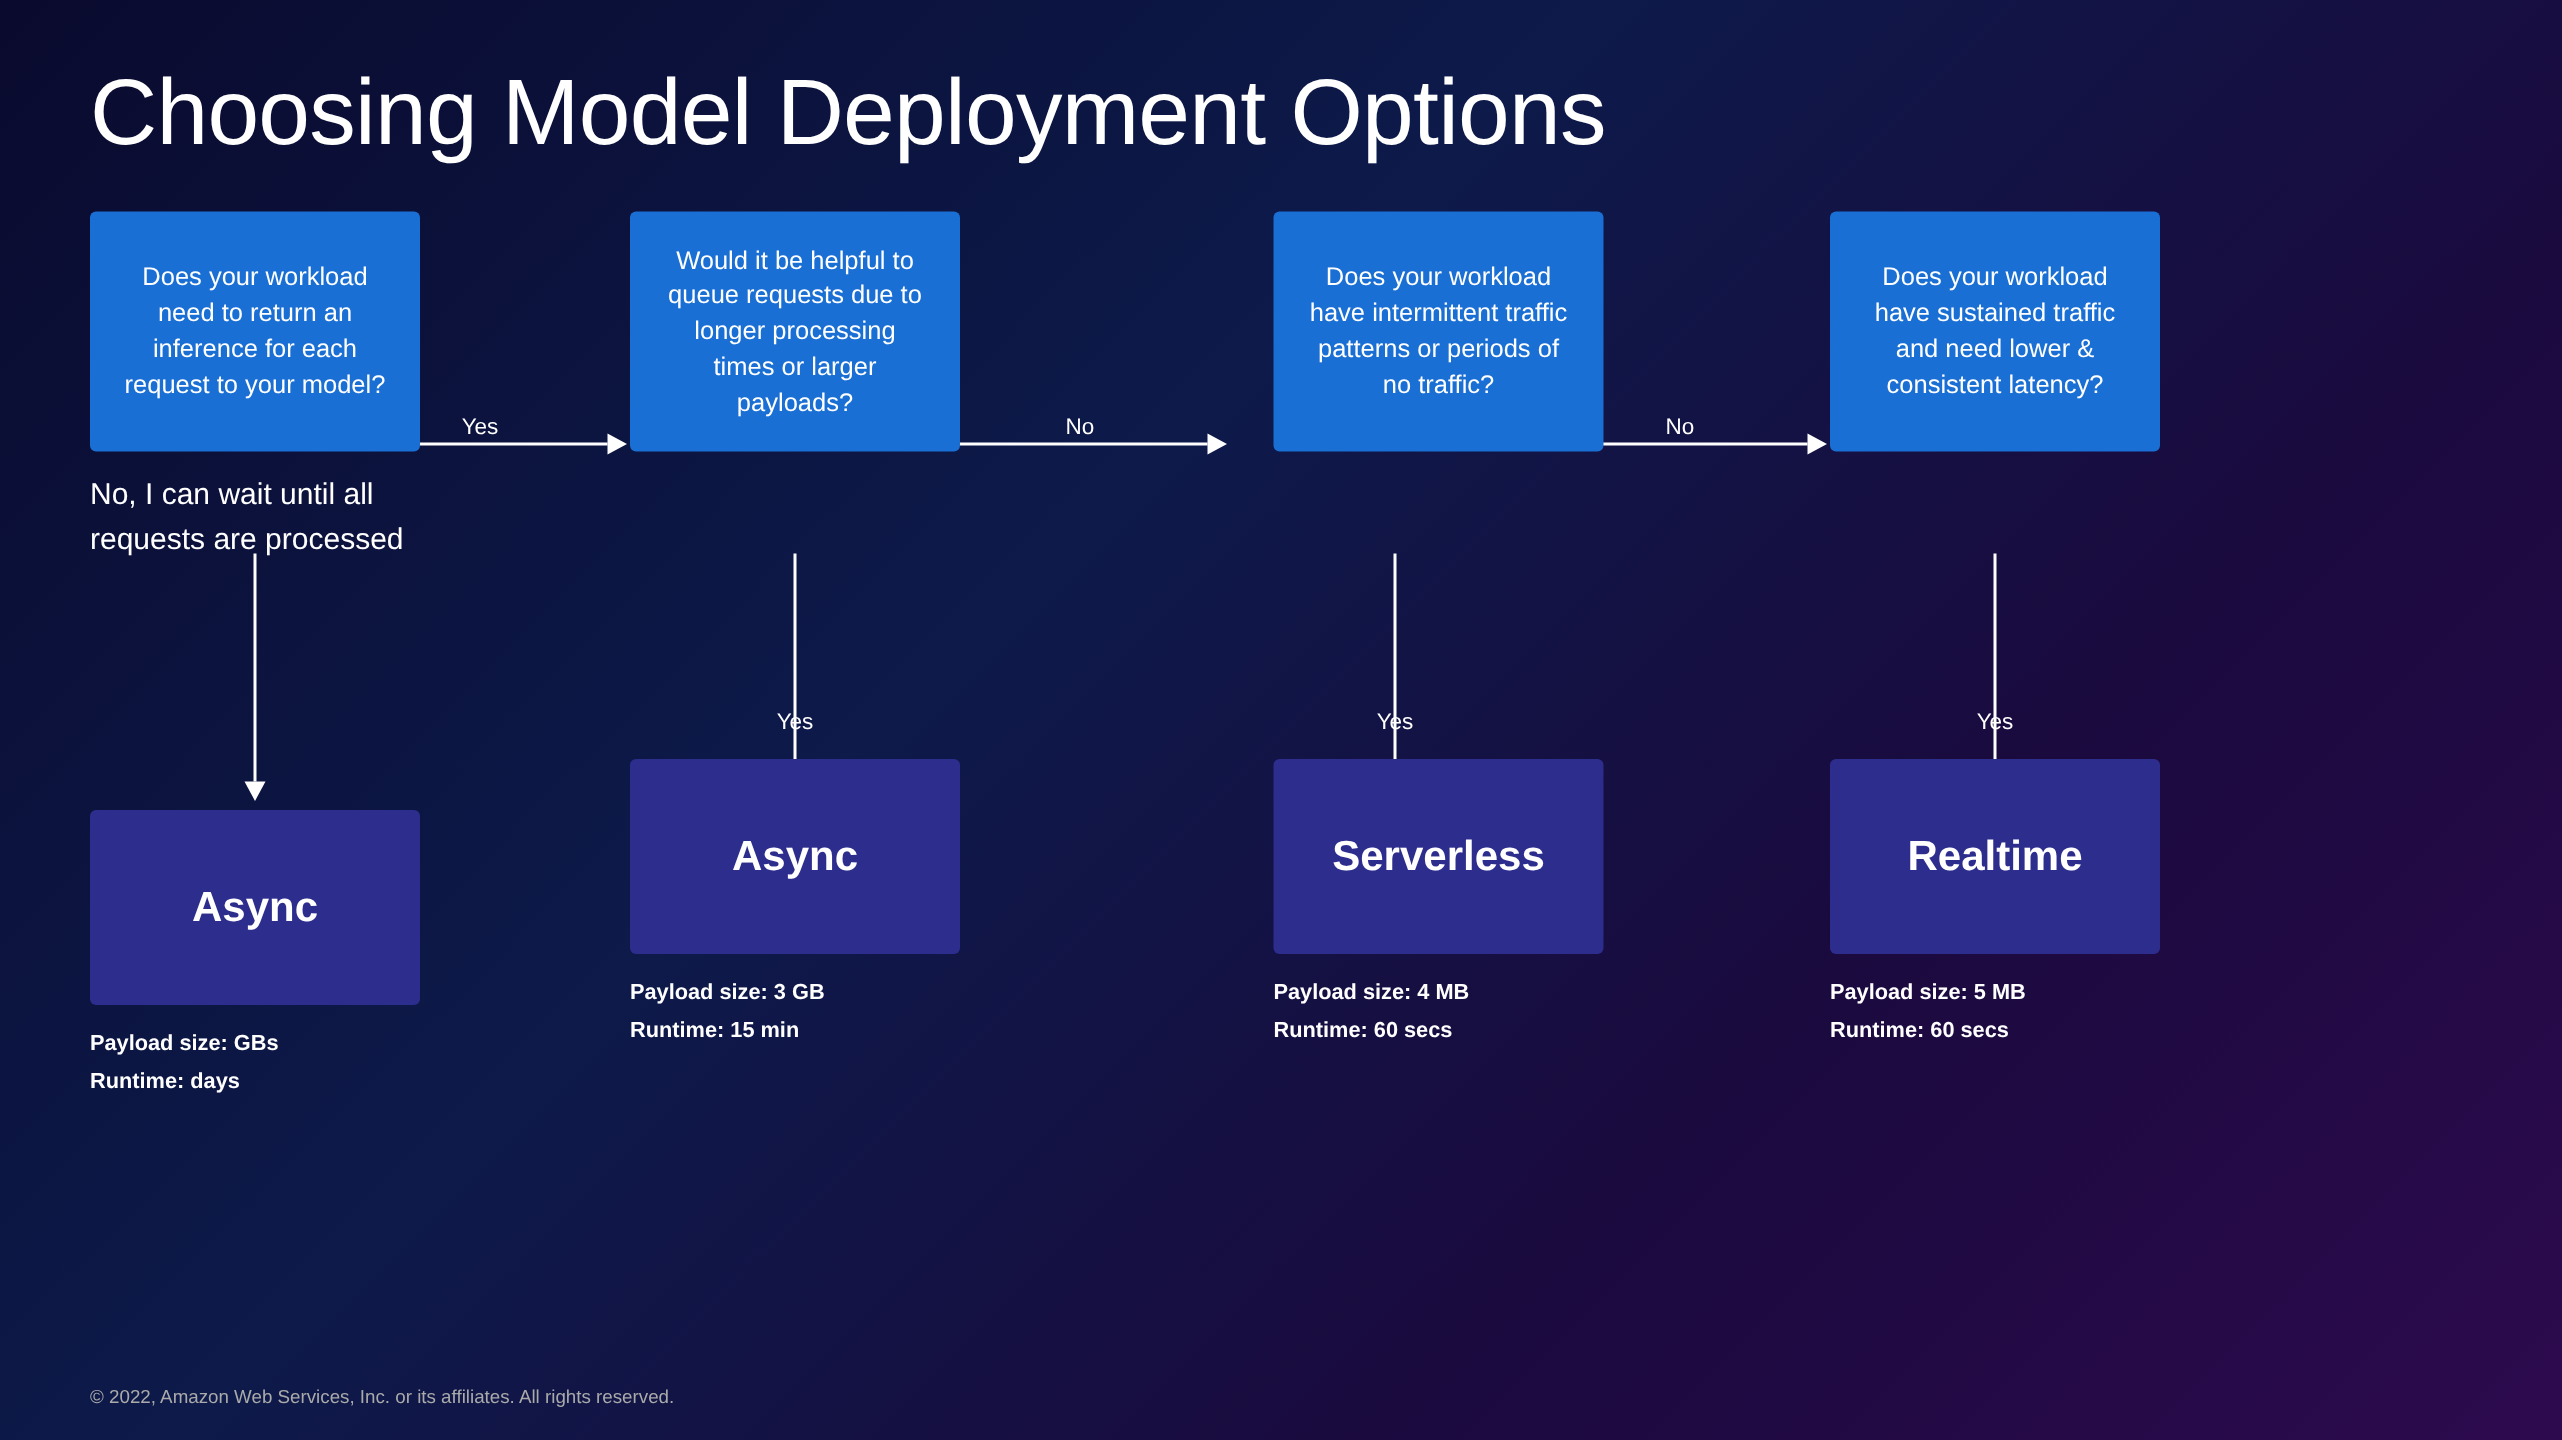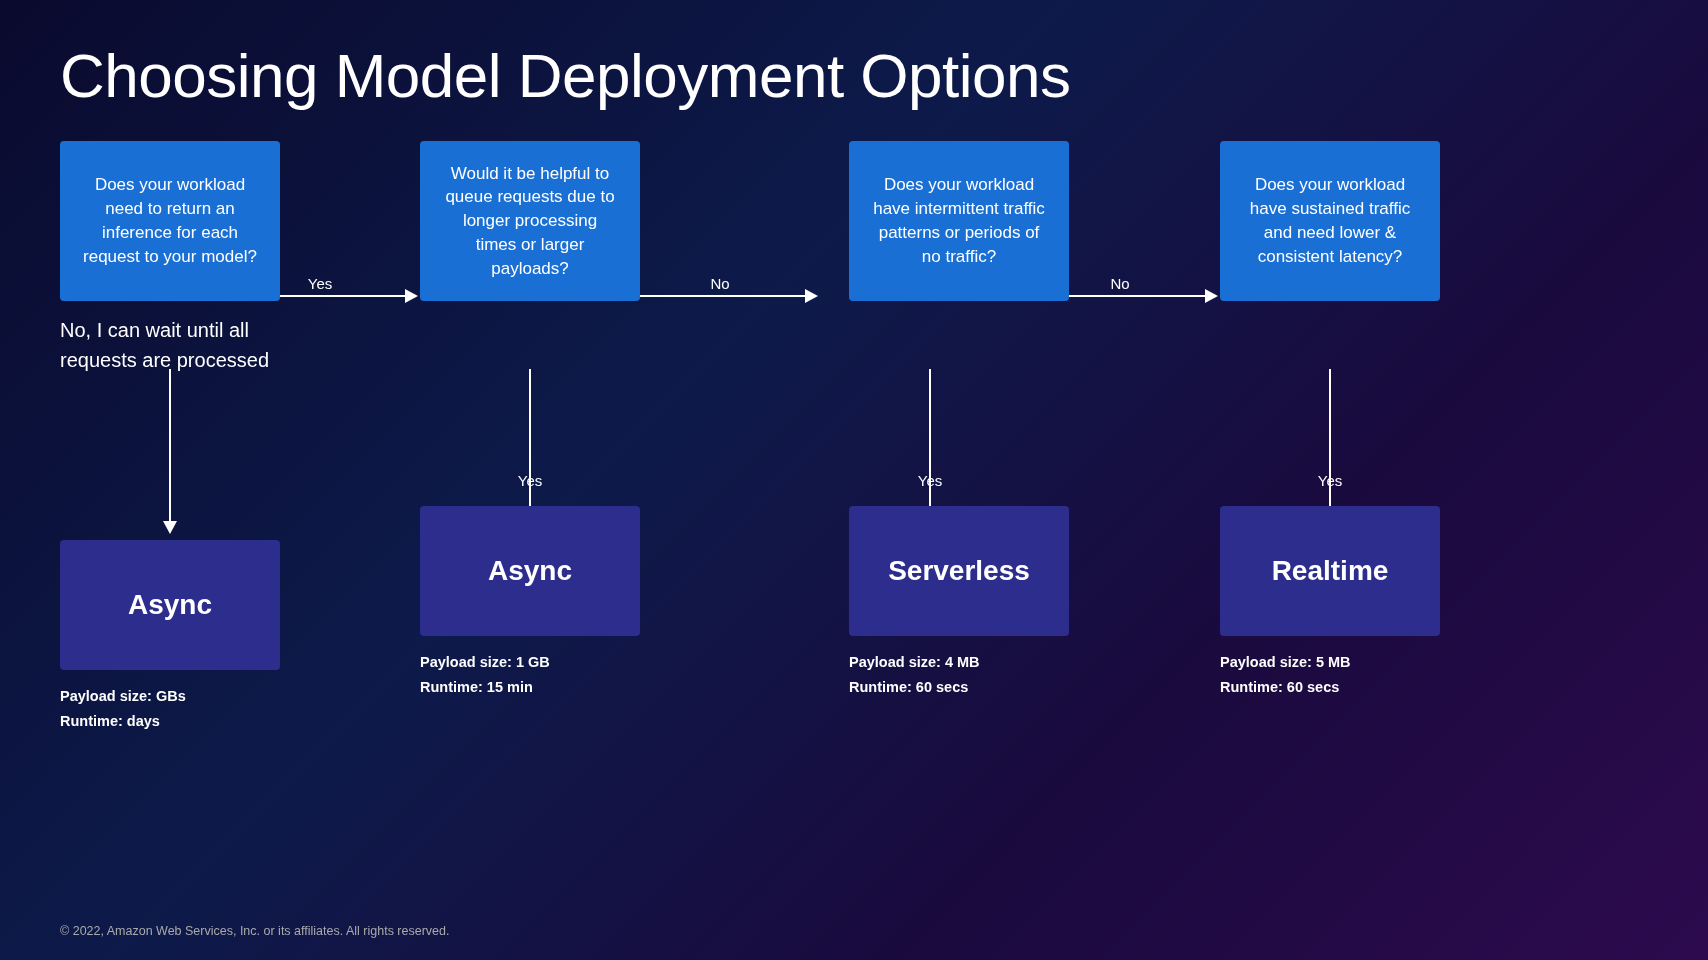--- a/index.html
+++ b/index.html
@@ -158,21 +158,21 @@
 
   <div class="col-2">
     <div class="decision-box">
       <span>Would it be helpful to queue requests due to longer processing times or larger payloads?</span>
     </div>
     <div style="height: 205px;"></div>
     <div class="result-box">
       <span>Async</span>
     </div>
     <div class="result-info">
-      <div>Payload size: 1 GB</div>
+      <div>Payload size: 3 GB</div>
       <div>Runtime: 15 min</div>
     </div>
   </div>
 
   <div class="col-3">
     <div class="decision-box">
       <span>Does your workload have intermittent traffic patterns or periods of no traffic?</span>
     </div>
     <div style="height: 205px;"></div>
     <div class="result-box">

